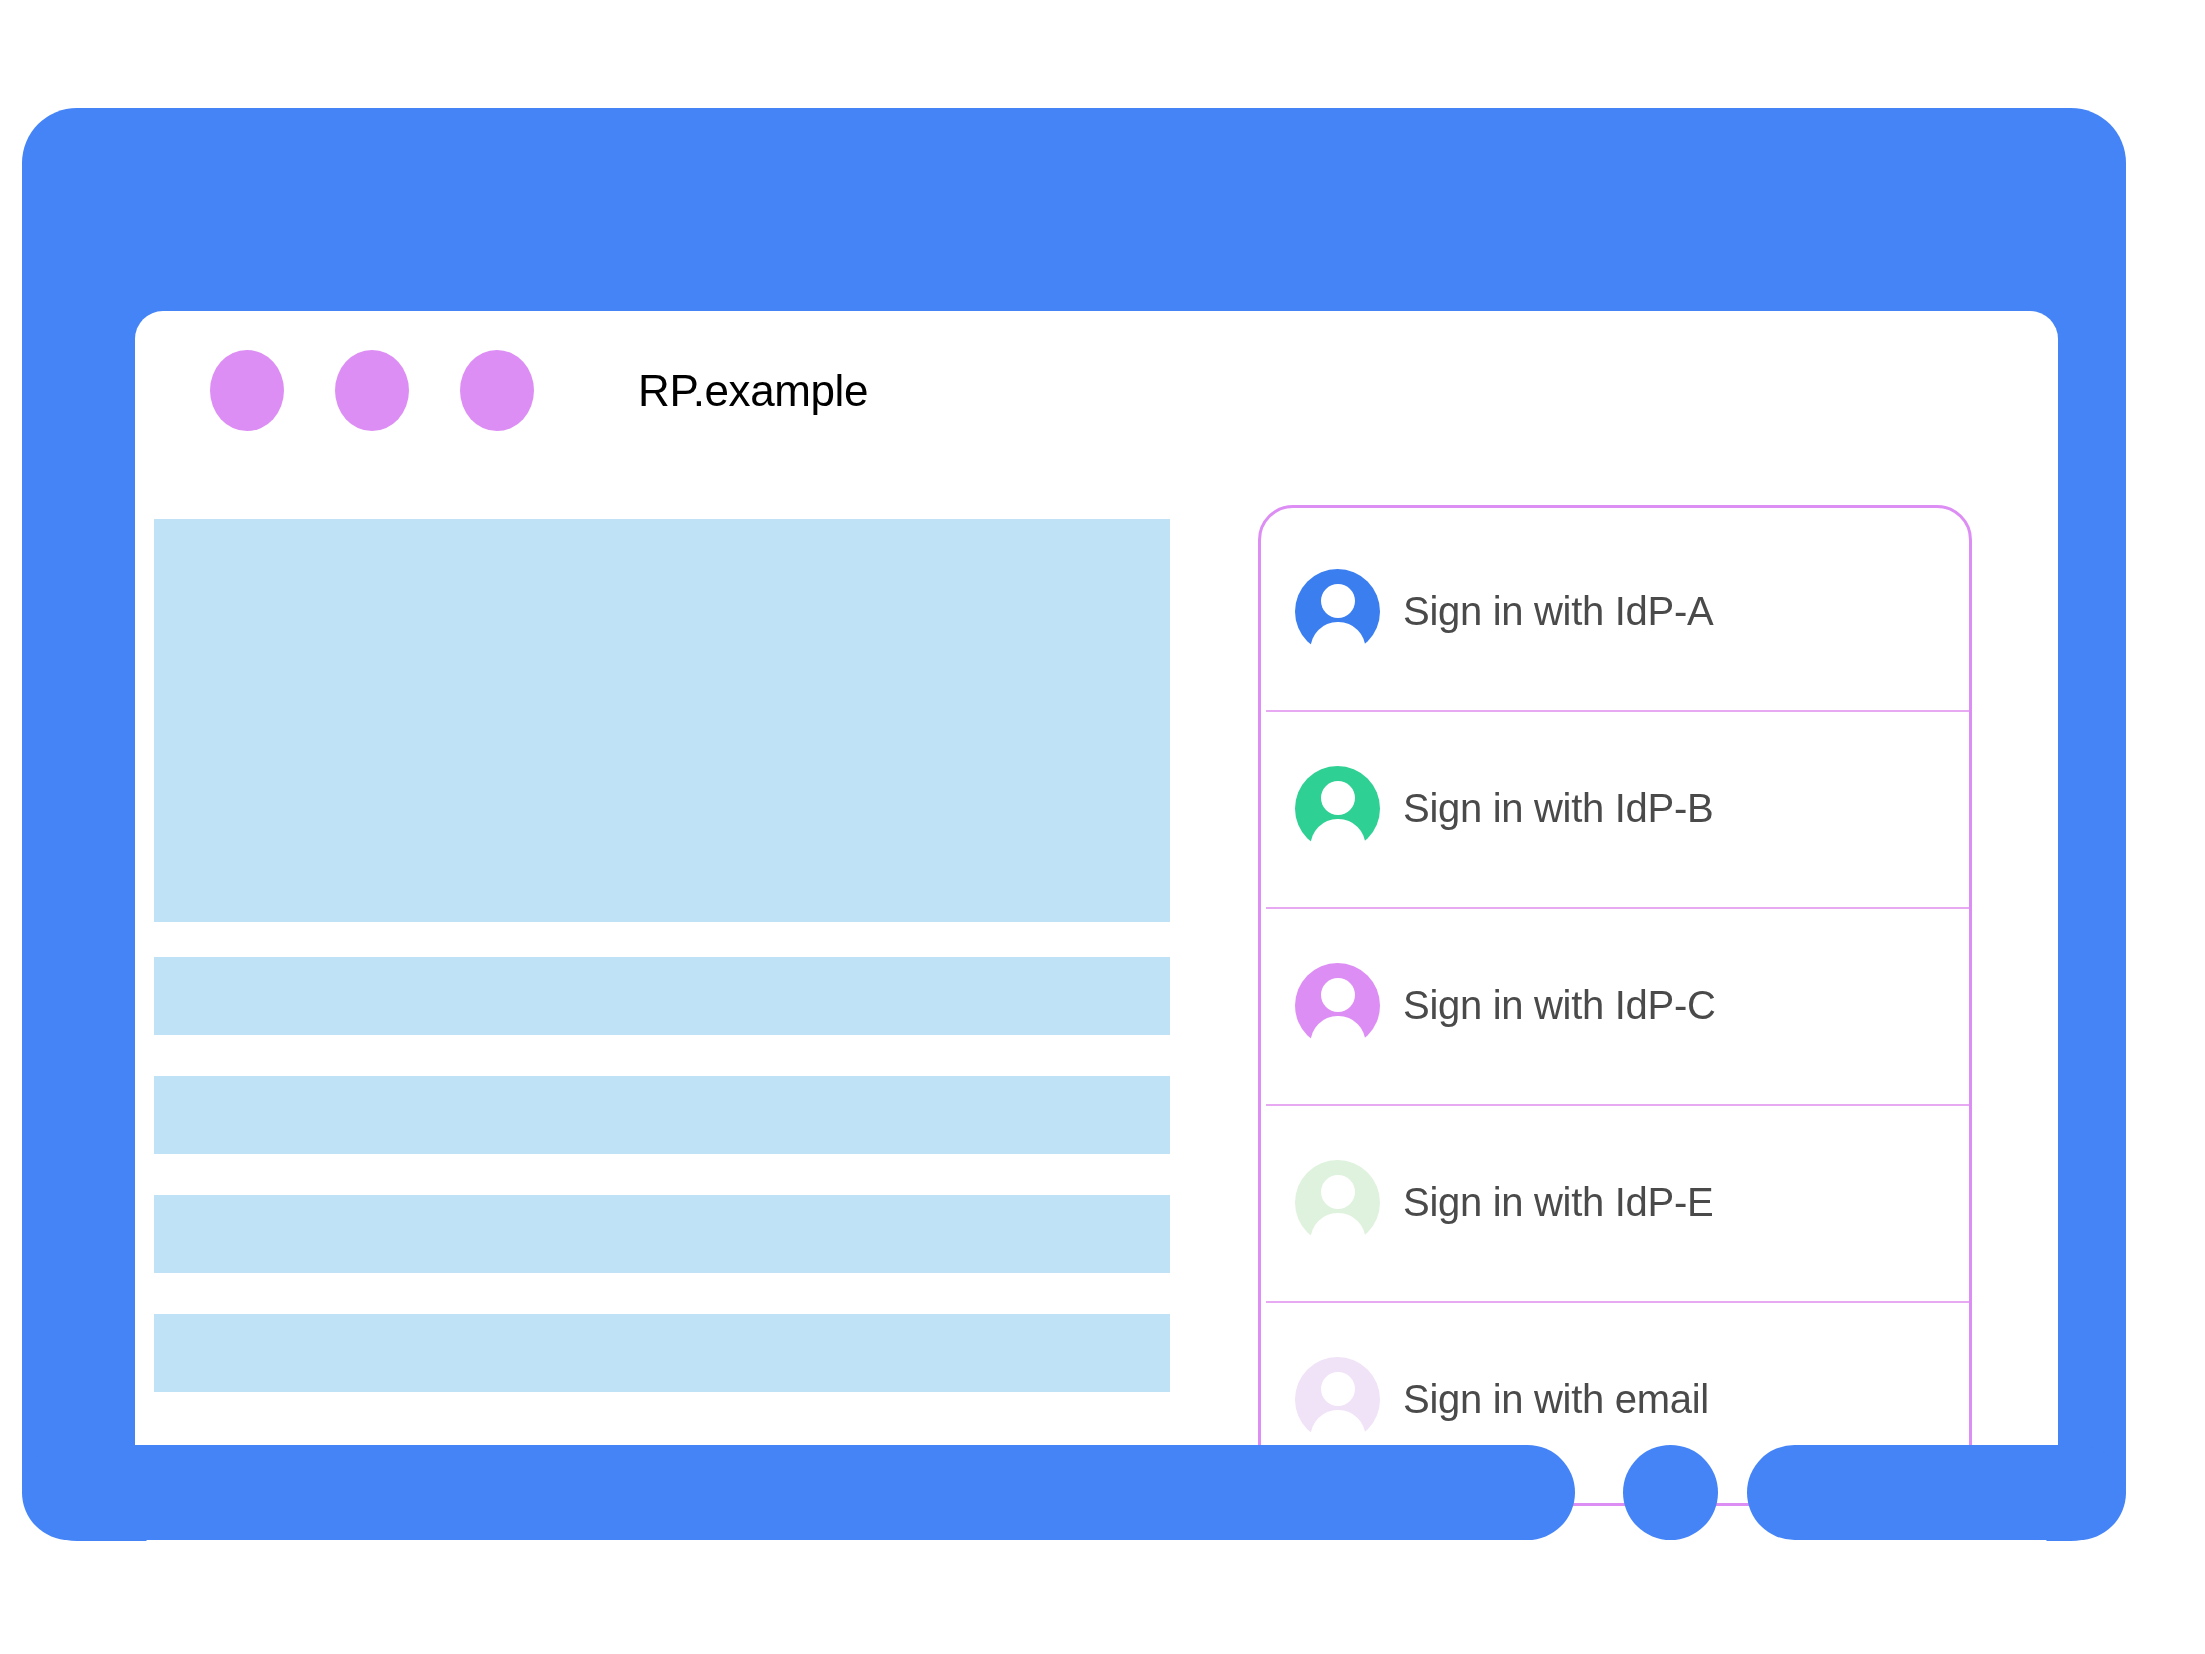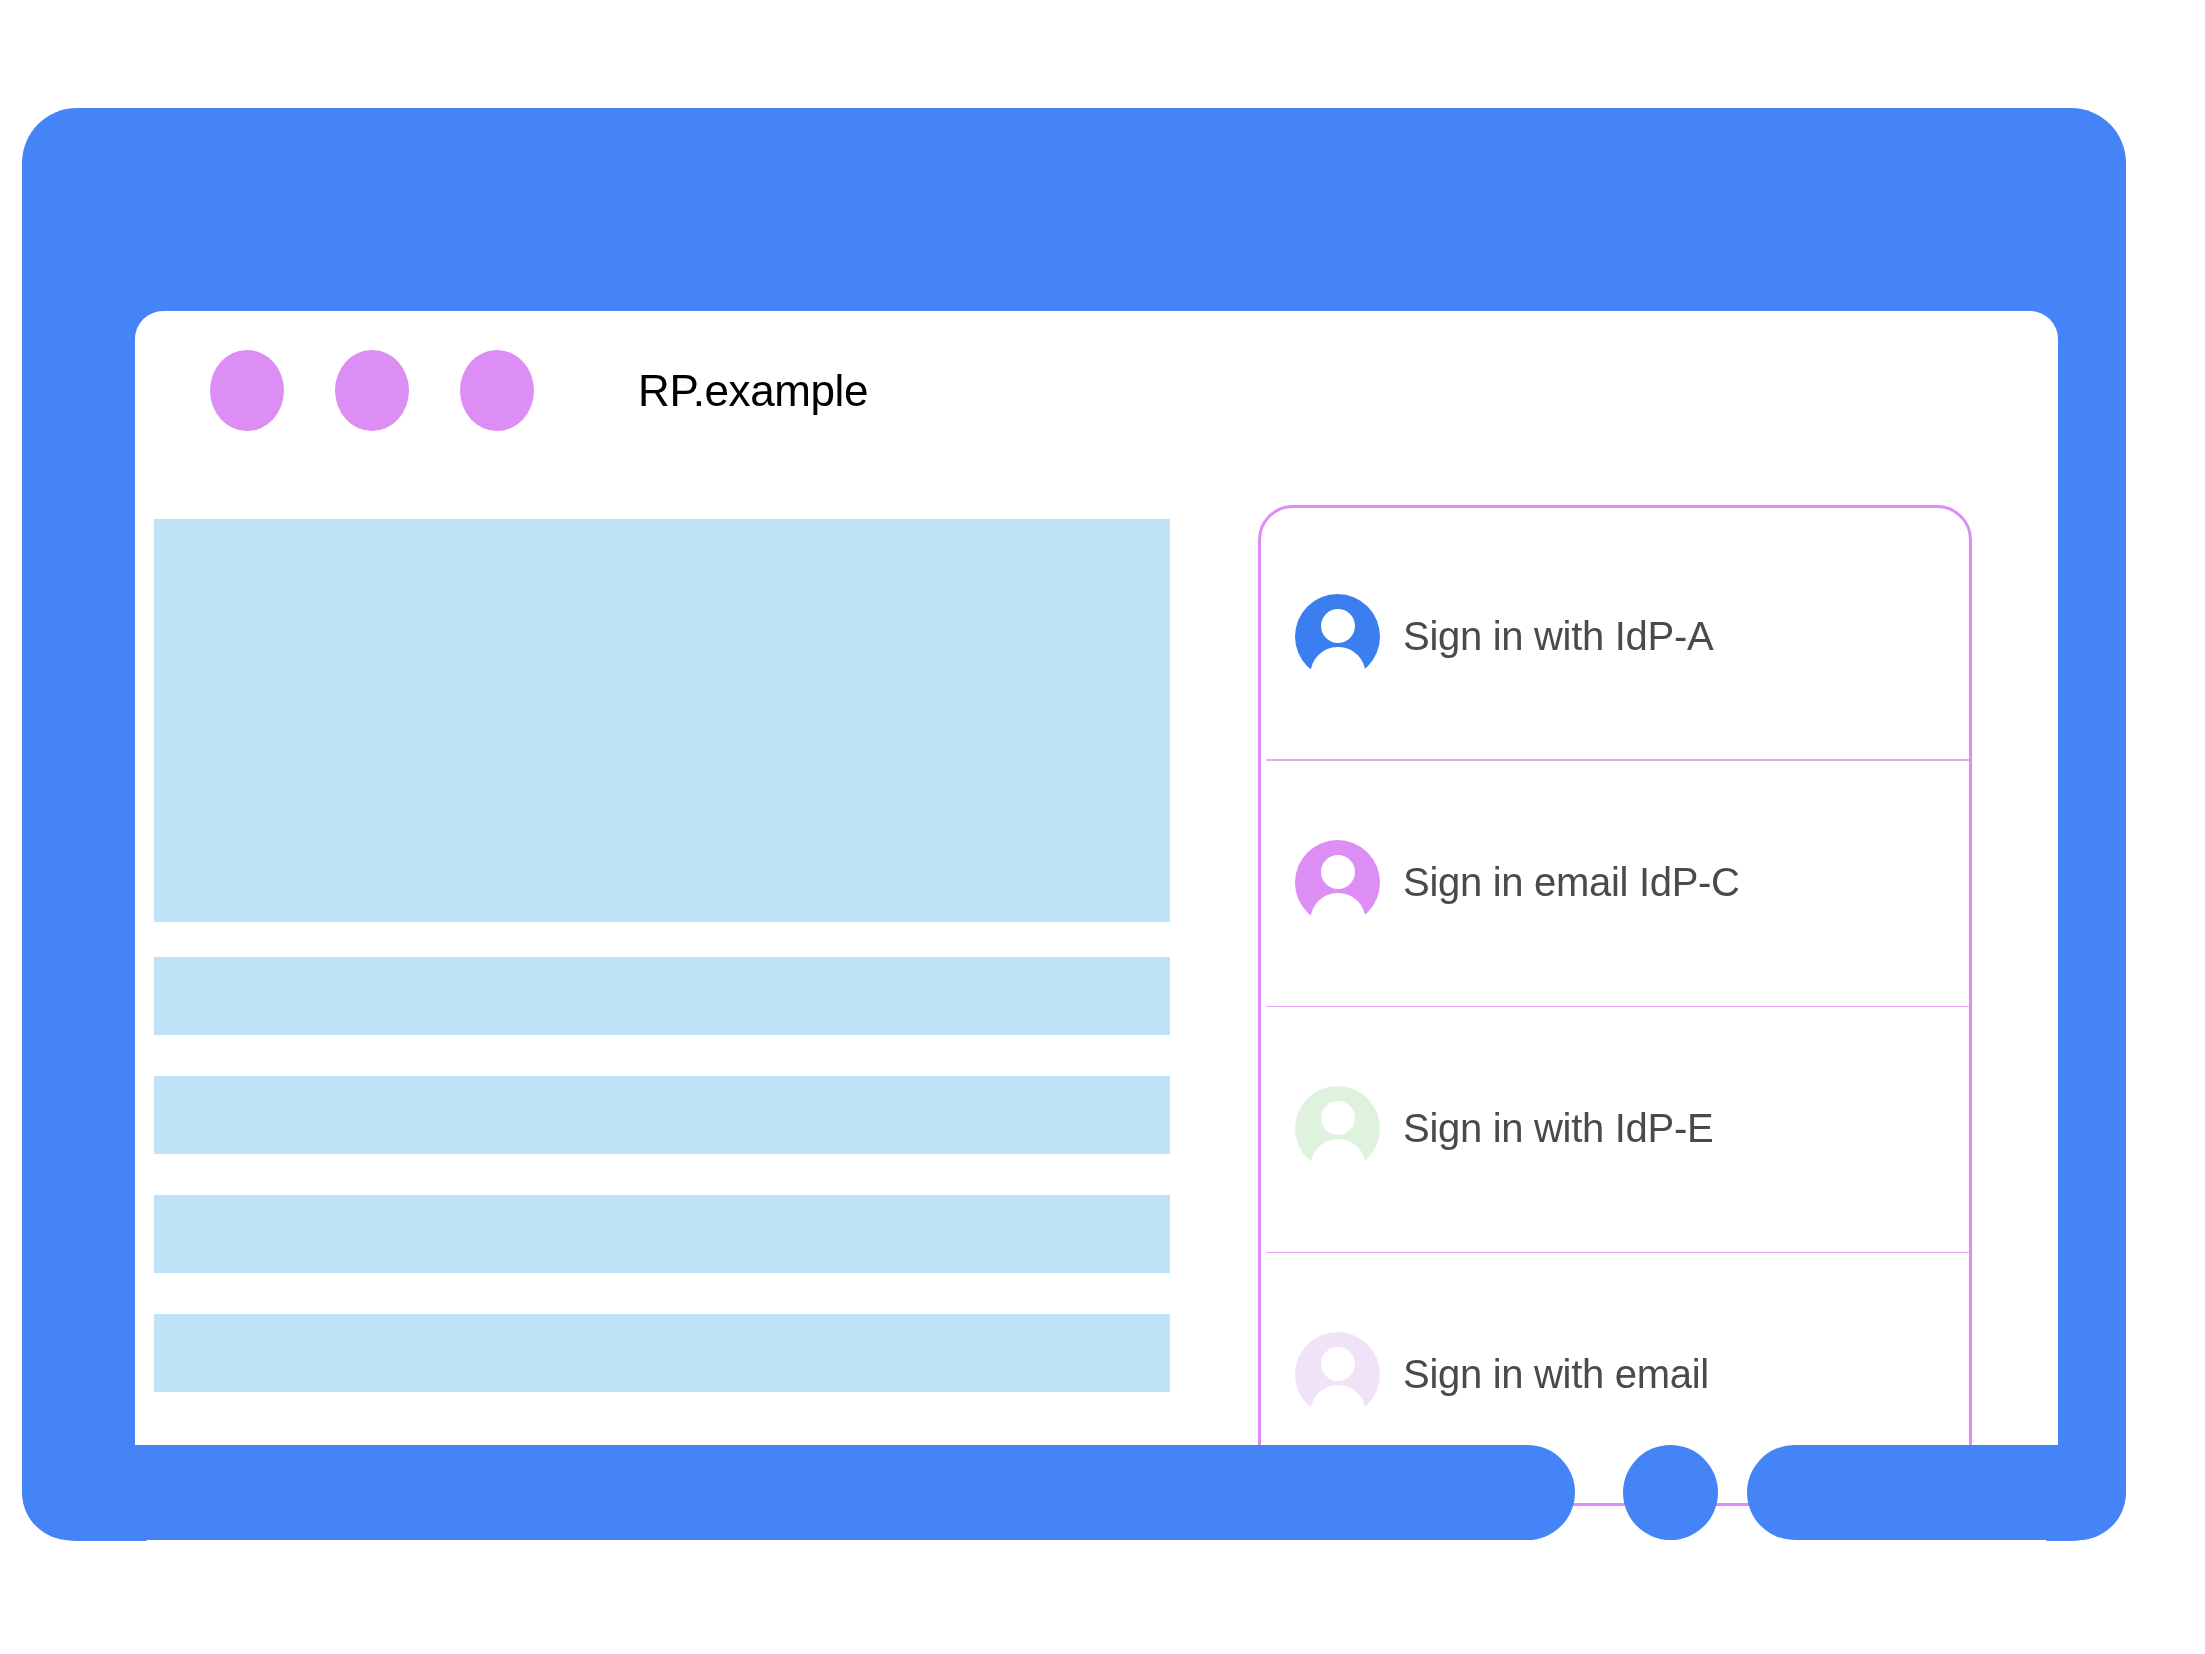--- a/index.html
+++ b/index.html
@@ -213,27 +213,34 @@
         <div id="signin-list">
 
           <div class="signin-row">
             <span class="avatar" style="background: rgb(59, 126, 240);">
               <span class="head"></span>
                 <span class="body"></span>
             </span>
             <span class="signin-label" style="color: rgb(74, 74, 74);">Sign in with IdP-A</span>
           </div>
 
+          <div class="signin-row" style="--divider: #e6a9f2;">
+            <span class="avatar" style="background: rgb(47, 208, 147);">
+              <span class="head"></span>
+                <span class="body"></span>
+            </span>
+            <span class="signin-label" style="color: rgb(74, 74, 74);">Sign in with IdP-B</span>
+          </div>
 
           <div class="signin-row" style="--divider: #e6a9f2;">
             <span class="avatar" style="background: rgb(221, 142, 244);">
               <span class="head"></span>
                 <span class="body"></span>
             </span>
-            <span class="signin-label" style="color: rgb(74, 74, 74);">Sign in email IdP-C</span>
+            <span class="signin-label" style="color: rgb(74, 74, 74);">Sign in with IdP-C</span>
           </div>
 
 
           <div class="signin-row" style="--divider: #e6a9f2;">
             <span class="avatar" style="background: rgb(223, 242, 221);">
               <span class="head"></span>
                 <span class="body"></span>
             </span>
             <span class="signin-label" style="color: rgb(74, 74, 74); text-align: right;">Sign in with IdP-E</span>
           </div>

